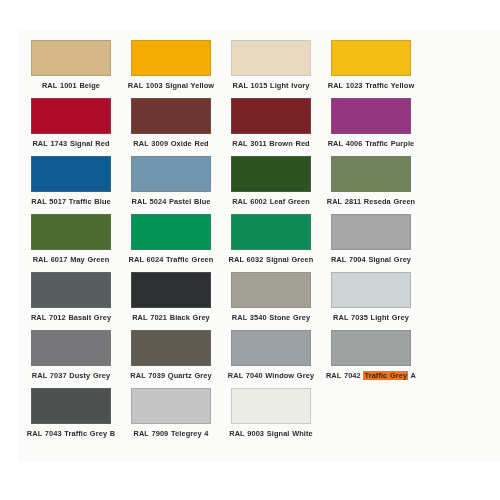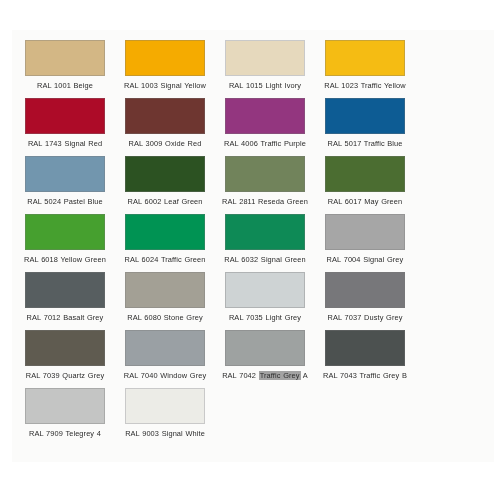--- a/index.html
+++ b/index.html
@@ -15,26 +15,27 @@
   }
   #page {
     position: relative;
     width: 500px;
     height: 500px;
     background: #ffffff;
     box-sizing: border-box;
   }
   #chart-area {
     position: absolute;
-    left: 12px;
+    left: 18px;
     top: 30px;
     width: 482px;
     height: 432px;
     background: #fbfbfa;
     box-sizing: border-box;
+    font-weight: bold;
   }
   #swatch-grid {
     display: flex;
     flex-wrap: wrap;
     align-content: flex-start;
     padding: 10px 3px 0 3px;
     box-sizing: border-box;
   }
   .swatch-cell {
     width: 94px;
@@ -57,21 +58,21 @@
     margin-top: 5px;
     font-size: 7.4px;
     line-height: 10px;
     color: #2b2b2b;
     text-align: center;
     letter-spacing: 0.1px;
     width: 94px;
     word-spacing: 0.5px;
   }
   .hl {
-    background: #a3a3a3;
+    background: #f97316;
     padding: 0 1px;
   }
 </style>
 </head>
 <body>
 
 <div id="page">
   <div id="chart-area">
     <div id="swatch-grid">
         <div class="swatch-cell">
@@ -92,20 +93,24 @@
         </div>
         <div class="swatch-cell">
           <div class="swatch-chip" style="background: rgb(173, 11, 40);"></div>
           <div class="swatch-label">RAL 1743 Signal Red</div>
         </div>
         <div class="swatch-cell">
           <div class="swatch-chip" style="background: rgb(110, 54, 48);"></div>
           <div class="swatch-label">RAL 3009 Oxide Red</div>
         </div>
         <div class="swatch-cell">
+          <div class="swatch-chip" style="background: rgb(121, 34, 37);"></div>
+          <div class="swatch-label">RAL 3011 Brown Red</div>
+        </div>
+        <div class="swatch-cell">
           <div class="swatch-chip" style="background: rgb(147, 54, 127);"></div>
           <div class="swatch-label">RAL 4006 Traffic Purple</div>
         </div>
         <div class="swatch-cell">
           <div class="swatch-chip" style="background: rgb(13, 92, 148);"></div>
           <div class="swatch-label">RAL 5017 Traffic Blue</div>
         </div>
         <div class="swatch-cell">
           <div class="swatch-chip" style="background: rgb(114, 150, 174);"></div>
           <div class="swatch-label">RAL 5024 Pastel Blue</div>
@@ -116,42 +121,42 @@
         </div>
         <div class="swatch-cell">
           <div class="swatch-chip" style="background: rgb(113, 131, 91);"></div>
           <div class="swatch-label">RAL 2811 Reseda Green</div>
         </div>
         <div class="swatch-cell">
           <div class="swatch-chip" style="background: rgb(75, 109, 49);"></div>
           <div class="swatch-label">RAL 6017 May Green</div>
         </div>
         <div class="swatch-cell">
-          <div class="swatch-chip" style="background: rgb(70, 160, 47);"></div>
-          <div class="swatch-label">RAL 6018 Yellow Green</div>
-        </div>
-        <div class="swatch-cell">
           <div class="swatch-chip" style="background: rgb(0, 147, 83);"></div>
           <div class="swatch-label">RAL 6024 Traffic Green</div>
         </div>
         <div class="swatch-cell">
           <div class="swatch-chip" style="background: rgb(14, 138, 86);"></div>
           <div class="swatch-label">RAL 6032 Signal Green</div>
         </div>
         <div class="swatch-cell">
           <div class="swatch-chip" style="background: rgb(166, 166, 166);"></div>
           <div class="swatch-label">RAL 7004 Signal Grey</div>
         </div>
         <div class="swatch-cell">
           <div class="swatch-chip" style="background: rgb(87, 94, 96);"></div>
           <div class="swatch-label">RAL 7012 Basalt Grey</div>
         </div>
         <div class="swatch-cell">
+          <div class="swatch-chip" style="background: rgb(44, 48, 50);"></div>
+          <div class="swatch-label">RAL 7021 Black Grey</div>
+        </div>
+        <div class="swatch-cell">
           <div class="swatch-chip" style="background: rgb(163, 160, 149);"></div>
-          <div class="swatch-label">RAL 6080 Stone Grey</div>
+          <div class="swatch-label">RAL 3540 Stone Grey</div>
         </div>
         <div class="swatch-cell">
           <div class="swatch-chip" style="background: rgb(206, 211, 212);"></div>
           <div class="swatch-label">RAL 7035 Light Grey</div>
         </div>
         <div class="swatch-cell">
           <div class="swatch-chip" style="background: rgb(119, 119, 122);"></div>
           <div class="swatch-label">RAL 7037 Dusty Grey</div>
         </div>
         <div class="swatch-cell">

